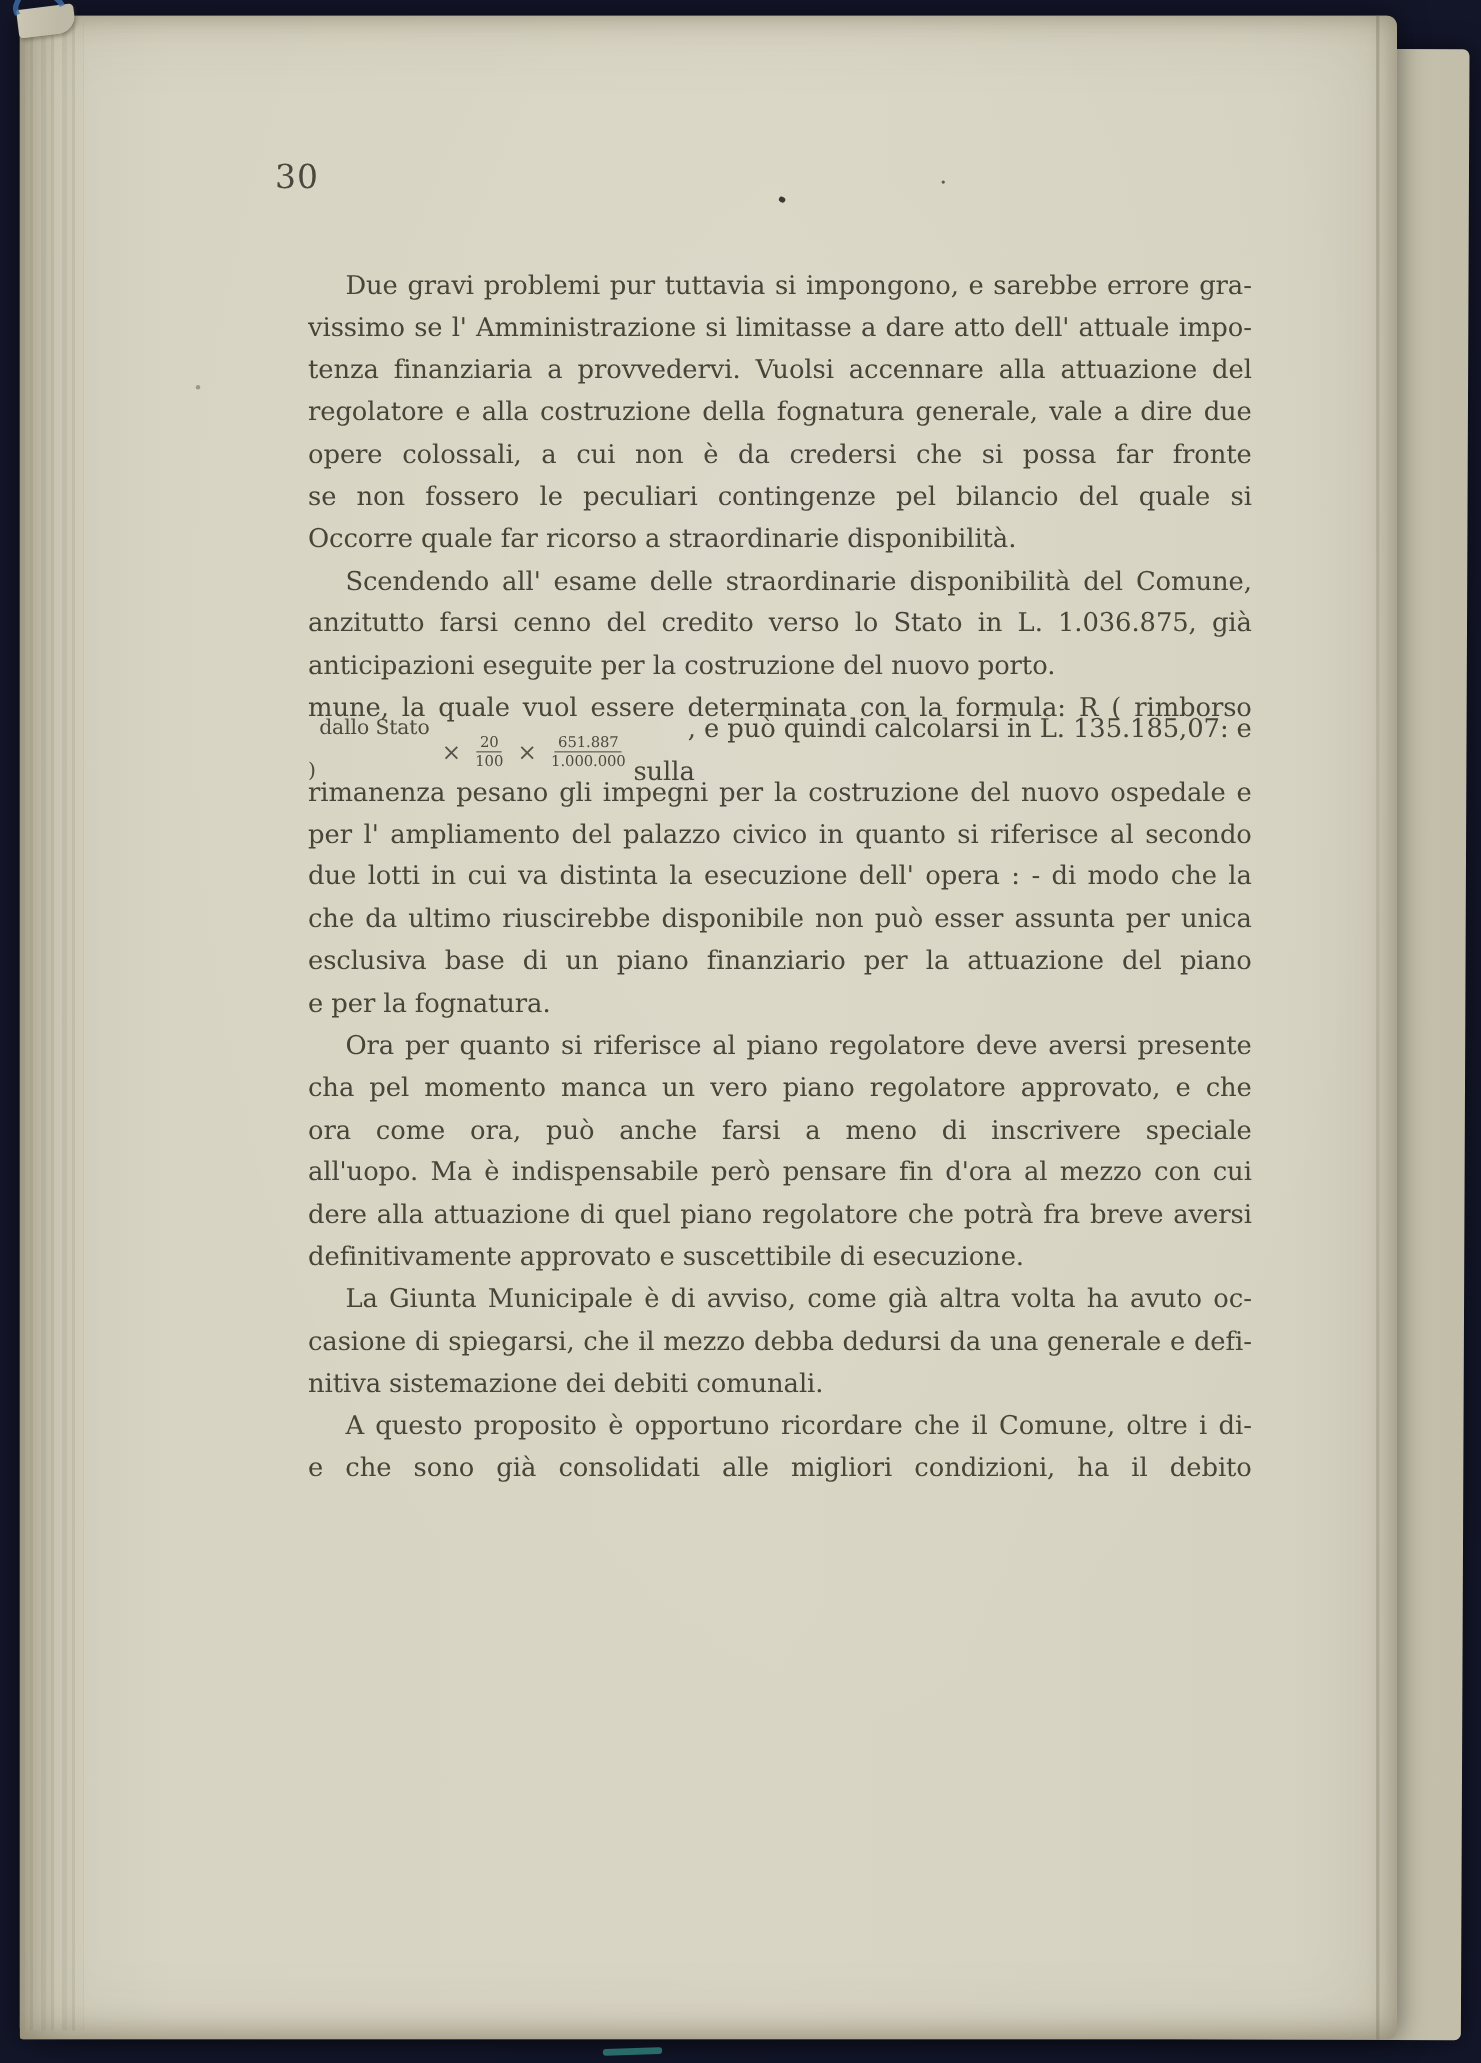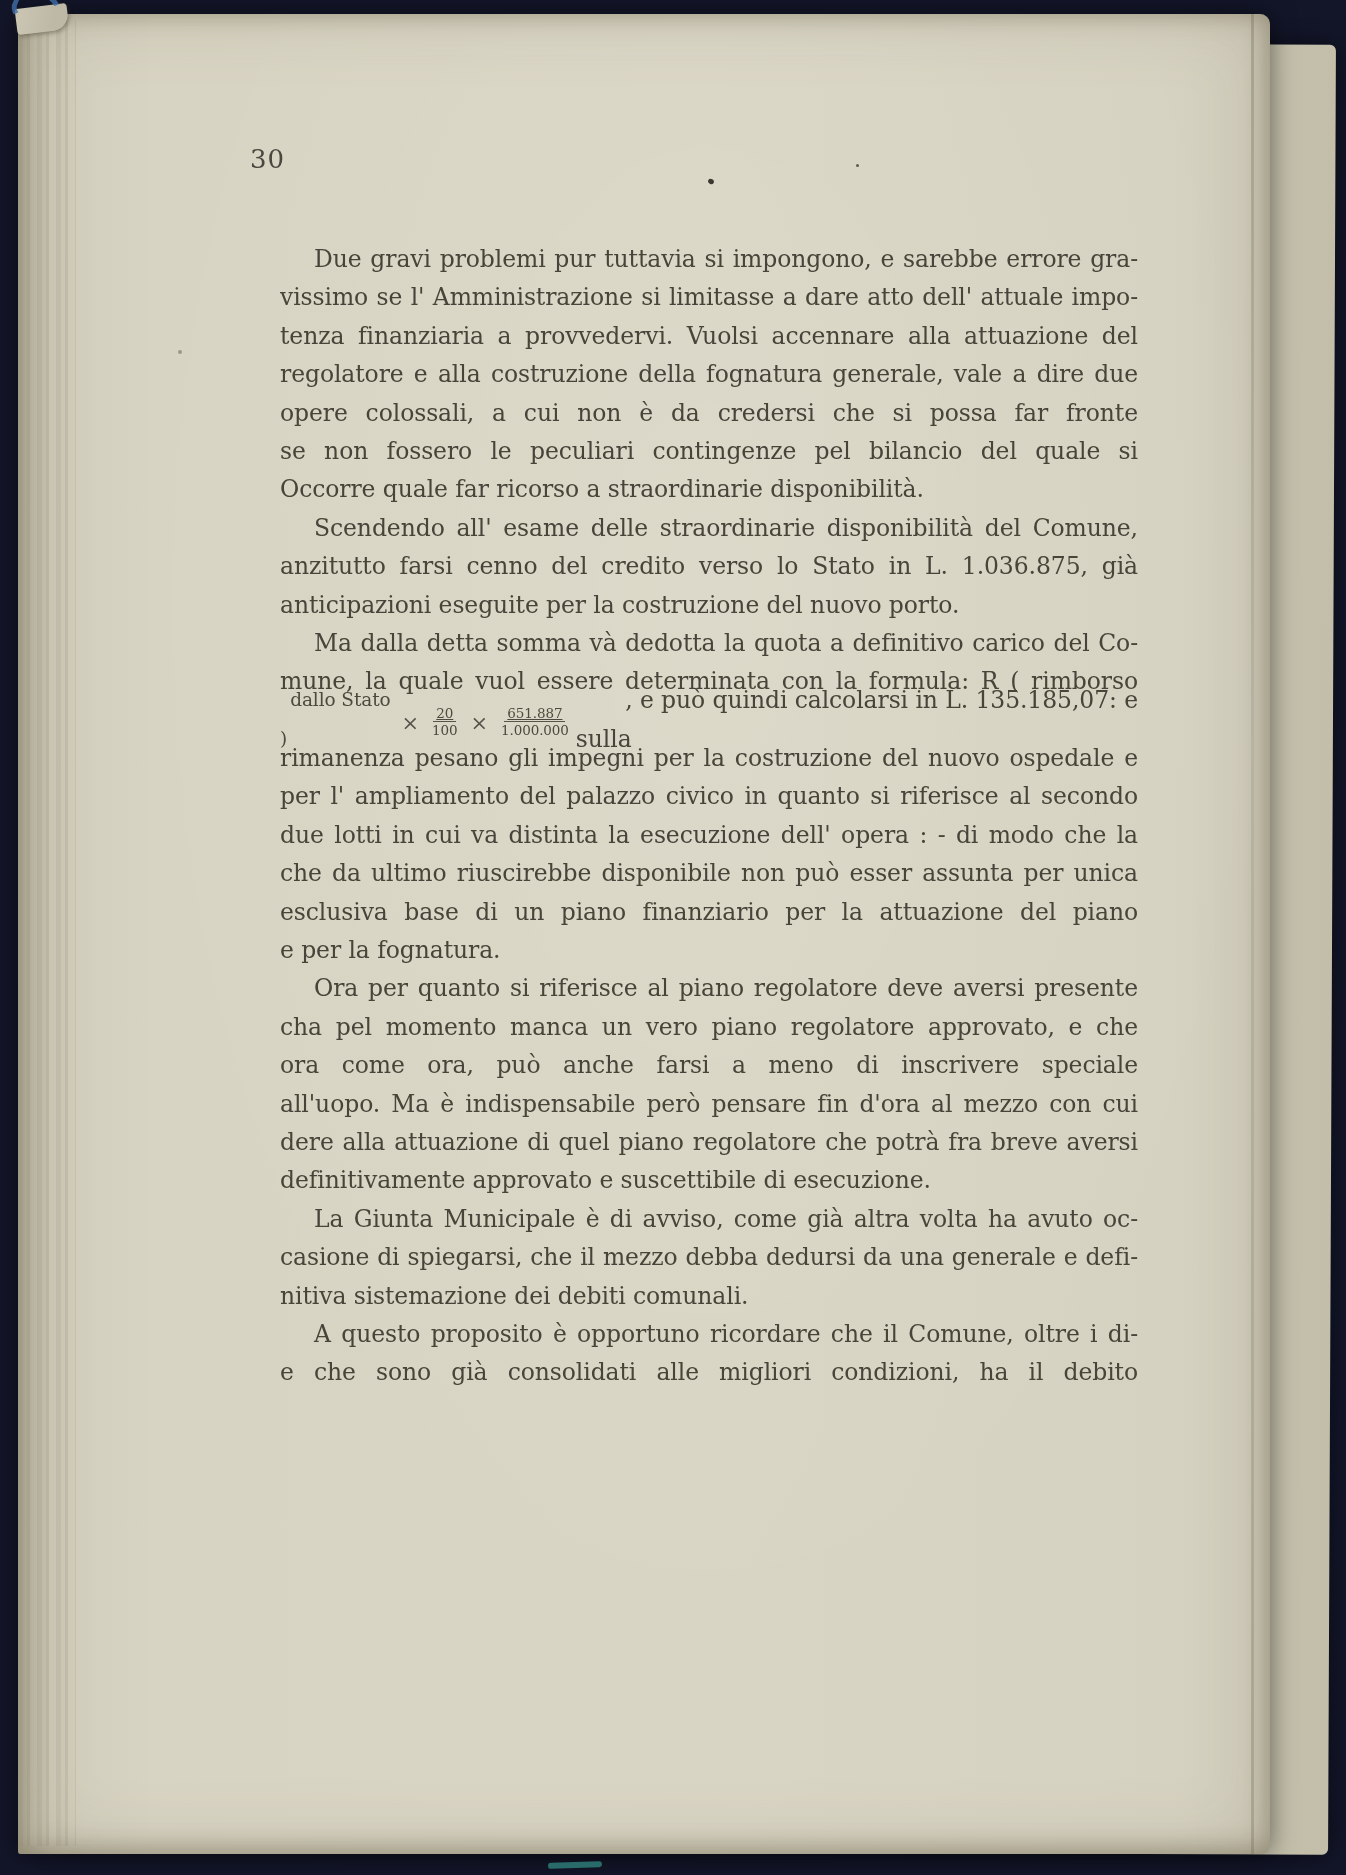--- a/index.html
+++ b/index.html
@@ -63,21 +63,21 @@
     transform:rotate(22deg);
     opacity:.8;
   }
   
   .crease{
     position:absolute;right:16px;top:0;width:3px;height:100%;
     background:linear-gradient(180deg,rgba(92,85,62,.28),rgba(92,85,62,.12) 40%,rgba(92,85,62,.26));
   }
   .pgnum{
     position:absolute;left:232px;top:130px;
-    font-size:26px;color:#4a483e;letter-spacing:1px;
+    font-size:30px;color:#4a483e;letter-spacing:1px;
   }
   .text{
     position:absolute;left:262px;top:226px;width:858px;
     font-size:23.5px;line-height:38.4px;color:#474539;
     letter-spacing:-0.1px;
   }
   .ln{
     height:38.4px;overflow:hidden;
     text-align:justify;text-align-last:justify;
     white-space:normal;
@@ -88,21 +88,21 @@
   .ln.formula{
     display:flex;align-items:center;gap:11px;
     text-align:right;overflow:visible;
   }
   .fsm{font-size:18.5px;color:#4c4a3e;}
   .fx{font-size:21px;color:#55534a;transform:translateY(3px);}
   .frac{
     display:inline-flex;flex-direction:column;align-items:center;
     font-size:13.5px;line-height:1.2;color:#4c4a3e;transform:translateY(2px);
   }
-  .frac .num{border-bottom:1.4px solid #55534a;padding:0 3px;display:block;text-decoration:underline;}
+  .frac .num{border-bottom:1.4px solid #55534a;padding:0 3px;display:block;}
   .frac .den{padding:0 2px;display:block;}
   .fsuffix{margin-left:-6px;}
   
   .speck{position:absolute;border-radius:50%;background:#3c3a30;}
   .speck.s1{left:690px;top:165px;width:6px;height:5px;transform:rotate(30deg);}
   .speck.s2{left:838px;top:150px;width:3px;height:3px;opacity:.8;}
   .speck.s3{left:160px;top:336px;width:4px;height:4px;opacity:.5;background:#55604f;}
   .mark-bottom{
     position:absolute;left:548px;top:1862px;width:54px;height:6px;
     background:#2e7b77;border-radius:3px;transform:rotate(-2deg);opacity:.85;
@@ -127,21 +127,20 @@
       <div class="ln">tenza finanziaria a provvedervi. Vuolsi accennare alla attuazione del piano</div>
       <div class="ln">regolatore e alla costruzione della fognatura generale, vale a dire due</div>
       <div class="ln">opere colossali, a cui non è da credersi che si possa far fronte unicamente</div>
       <div class="ln">se non fossero le peculiari contingenze pel bilancio del quale si riferisce.</div>
       <div class="ln e">Occorre quale far ricorso a straordinarie disponibilità.</div>
 
       <div class="ln f">Scendendo all' esame delle straordinarie disponibilità del Comune, deve</div>
       <div class="ln">anzitutto farsi cenno del credito verso lo Stato in L. 1.036.875, già esclusa</div>
       <div class="ln e">anticipazioni eseguite per la costruzione del nuovo porto.</div>
 
-      <div class="ln f">Ma dalla detta somma và dedotta la quota a definitivo carico del Co-</div>
       <div class="ln">mune, la quale vuol essere determinata con la formula: R ( rimborso</div>
       <div class="ln formula">
         <span class="fsm">dallo Stato )</span>
         <span class="fx">×</span>
         <span class="frac">
           <span class="num">20</span>
           <span class="den">100</span>
         </span>
         <span class="fx">×</span>
         <span class="frac">

